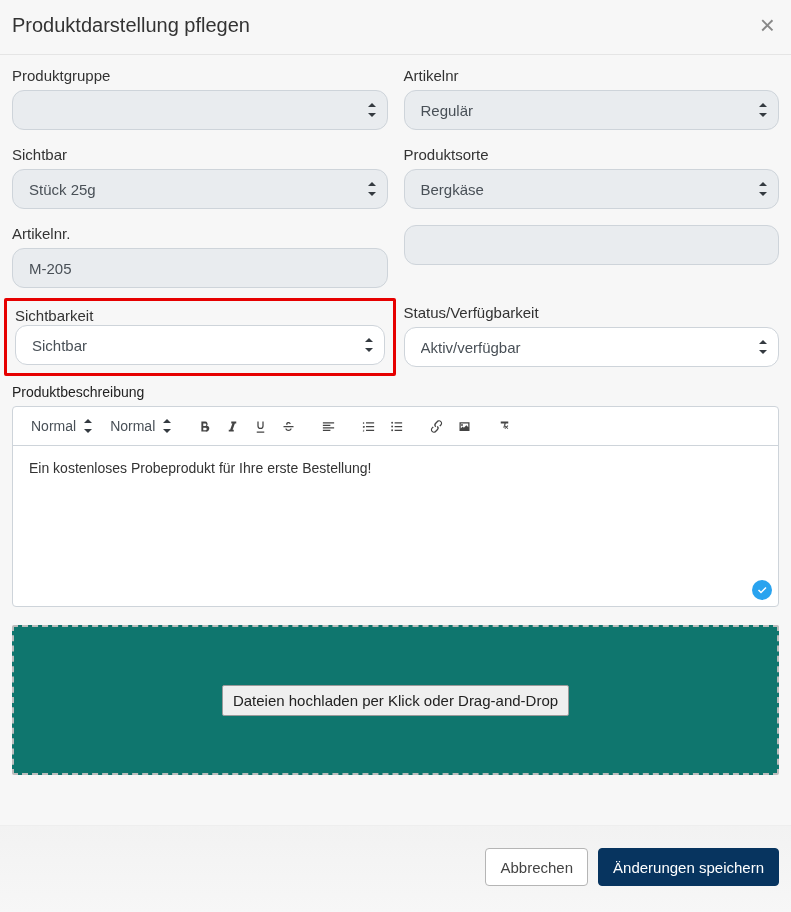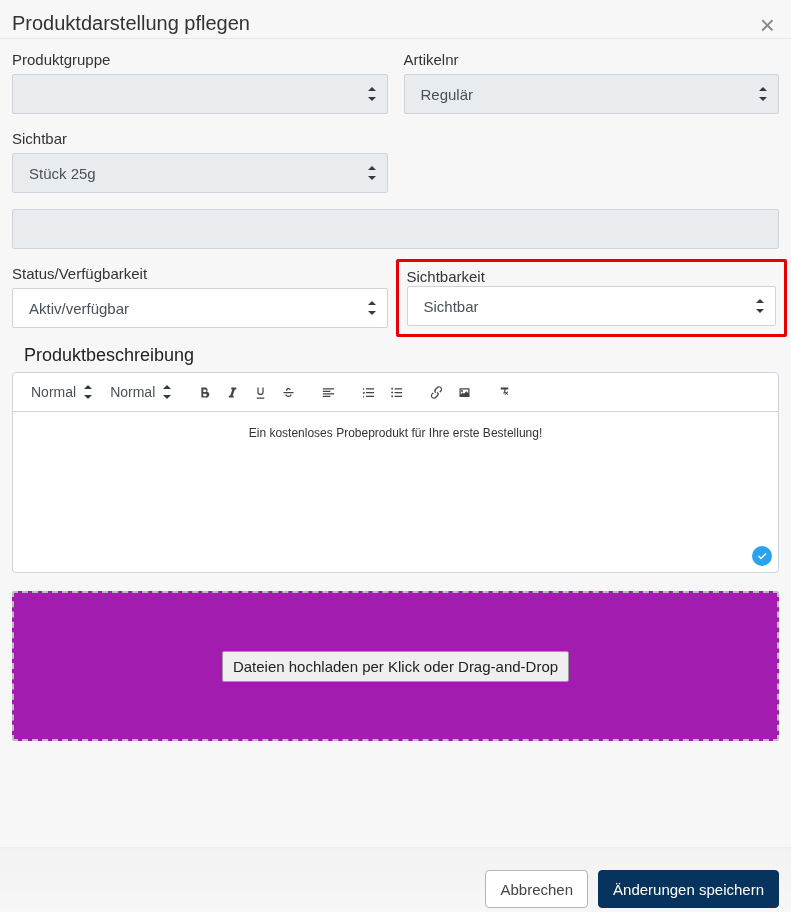--- a/index.html
+++ b/index.html
@@ -1,69 +1,69 @@
 <!DOCTYPE html>
 <html><head>
 <meta charset="utf-8">
 <style>
   * { box-sizing: border-box; }
   html,body { margin:0; padding:0; font-family: -apple-system, BlinkMacSystemFont, "Segoe UI", Arial, sans-serif; background:#f7f7f7; color:#222; }
   .modal { width:791px; min-height:912px; background:#f7f7f7; position:relative; display:flex; flex-direction:column; }
-  .modal-header { padding:12px 12px 0 12px; border-bottom:1px solid #e5e5e5; display:flex; justify-content:space-between; }
+  .modal-header { padding:12px 12px 16px 12px; border-bottom:1px solid #e5e5e5; display:flex; align-items:center; justify-content:space-between; }
   .modal-title { font-size:20px; font-weight:500; color:#333; }
   .close-x { font-size:26px; color:#888; cursor:pointer; line-height:1; padding:0 4px; }
   .modal-body { padding:12px 12px 0 12px; flex:1; }
   .row { display:flex; gap:16px; margin-bottom:16px; }
   .col { flex:1; display:flex; flex-direction:column; }
   .full { width:100%; }
   label.lbl { font-size:15px; color:#333; margin-bottom:6px; }
   .select-wrap, .input-wrap { position:relative; }
   .form-control {
     width:100%; height:40px; padding:6px 32px 6px 16px;
-    background:#e9ecef; border:1px solid #ced4da; border-radius:2px;
+    background:#e9ecef; border:1px solid #ced4da; border-radius:12px;
     font-size:15px; color:#495057;
   }
   .form-control.white { background:#fff; }
   .form-control::placeholder { color:#6c757d; }
   .caret-stack {
     position:absolute; right:10px; top:50%; transform:translateY(-50%);
     width:10px; height:14px; pointer-events:none;
   }
   .caret-stack::before, .caret-stack::after {
     content:""; position:absolute; left:0; width:0; height:0;
     border-left:4px solid transparent; border-right:4px solid transparent;
   }
   .caret-stack::before { top:0; border-bottom:4px solid #343a40; }
   .caret-stack::after  { bottom:0; border-top:4px solid #343a40; }
   .highlight-red { border:3px solid #e60000; border-radius:2px; padding:6px 8px 8px 8px; margin:-6px -8px -8px -8px; }
-  .editor-label { font-size:18px; margin-bottom:6px; display:block;margin-left:12px; }
+  .editor-label { font-size:14px; margin-bottom:6px; display:block; }
   .editor { border:1px solid #ced4da; border-radius:4px; background:#fff; }
   .toolbar { display:flex; align-items:center; padding:6px 8px; border-bottom:1px solid #ced4da; gap:2px; }
   .tb-select { position:relative; padding:4px 22px 4px 10px; font-size:14px; color:#495057; cursor:pointer; }
   .tb-select .caret-stack { right:4px; }
   .tb-sep { width:10px; }
   .tb-btn { width:26px; height:26px; display:flex; align-items:center; justify-content:center; color:#444; cursor:pointer; border-radius:3px; }
   .tb-svg { width:15px; height:15px; display:block; }
-  .editor-area { min-height:160px; padding:14px 16px; font-size:12px; color:#333; position:relative;text-align:center; }
+  .editor-area { min-height:160px; padding:14px 16px; font-size:14px; color:#333; position:relative; }
   .editor-check {
     position:absolute; right:6px; bottom:6px; width:20px; height:20px; border-radius:50%;
     background:#29a3ef; display:flex; align-items:center; justify-content:center;
   }
   .editor-check svg { width:12px; height:12px; }
   .dropzone {
     margin-top:18px; border:2px dashed #bdbdbd; border-radius:2px;
     height:150px; display:flex; align-items:center; justify-content:center;
-    background:#a21caf;
+    background:#0f766e;
   }
   .dz-btn {
     background:#efefef; border:1px solid #9a9a9a; border-radius:2px;
     padding:6px 10px; font-size:15px; color:#222; cursor:pointer;
   }
   .modal-footer {
-    padding:22px 12px 4px 12px; display:flex; justify-content:flex-end; gap:10px;
+    padding:22px 12px 26px 12px; display:flex; justify-content:flex-end; gap:10px;
     background:linear-gradient(#f2f2f2,#f7f7f7); border-top:1px solid #eee;
   }
   .btn { height:38px; padding:0 14px; border-radius:4px; font-size:15px; cursor:pointer; display:flex; align-items:center; }
   .btn-secondary { background:#fff; border:1px solid #b5b5b5; color:#444; }
   .btn-primary { background:#07345f; border:1px solid #07345f; color:#fff;text-align:center; }
 </style>
 </head>
 <body>
 
 <div class="modal">
@@ -94,46 +94,57 @@
 
     <div class="row">
       <div class="col">
         <label class="lbl">Sichtbar</label>
         <div class="select-wrap">
           <input class="form-control" readonly="" value="Stück 25g" style="">
           <span class="caret-stack"></span>
         </div>
       </div>
       <div class="col">
-      </div>
-    </div>
-
-    <div class="row">
+        <label class="lbl">Produktsorte</label>
+        <div class="select-wrap">
+          <input class="form-control" readonly="" value="Bergkäse" style="">
+          <span class="caret-stack"></span>
+        </div>
+      </div>
+    </div>
+
+    <div class="row">
+      <div class="col">
+        <label class="lbl">Artikelnr.</label>
+        <div class="input-wrap">
+          <input class="form-control" value="M-205" style="">
+        </div>
+      </div>
       <div class="col">
         <div class="input-wrap">
           <input class="form-control" value="" style="">
         </div>
       </div>
     </div>
 
     <div class="row">
-      <div class="col">
-        <label class="lbl">Status/Verfügbarkeit</label>
-        <div class="select-wrap">
-          <input class="form-control white" readonly="" value="Aktiv/verfügbar" style="">
-          <span class="caret-stack"></span>
-        </div>
-      </div>
       <div class="col">
         <div class="highlight-red">
           <label class="lbl">Sichtbarkeit</label>
           <div class="select-wrap">
             <input class="form-control white" readonly="" value="Sichtbar" style="">
             <span class="caret-stack"></span>
           </div>
+        </div>
+      </div>
+      <div class="col">
+        <label class="lbl">Status/Verfügbarkeit</label>
+        <div class="select-wrap">
+          <input class="form-control white" readonly="" value="Aktiv/verfügbar" style="">
+          <span class="caret-stack"></span>
         </div>
       </div>
     </div>
 
     <div class="full">
       <label class="editor-label">Produktbeschreibung</label>
       <div class="editor">
         <div class="toolbar">
           <div class="tb-select">
             <span>Normal</span>

